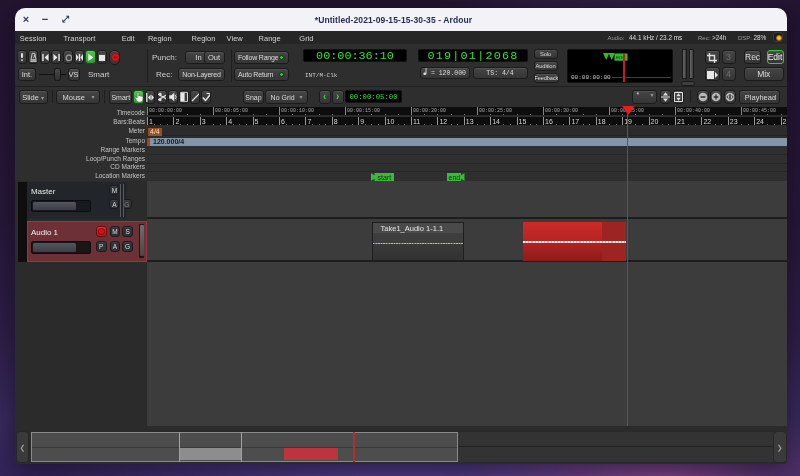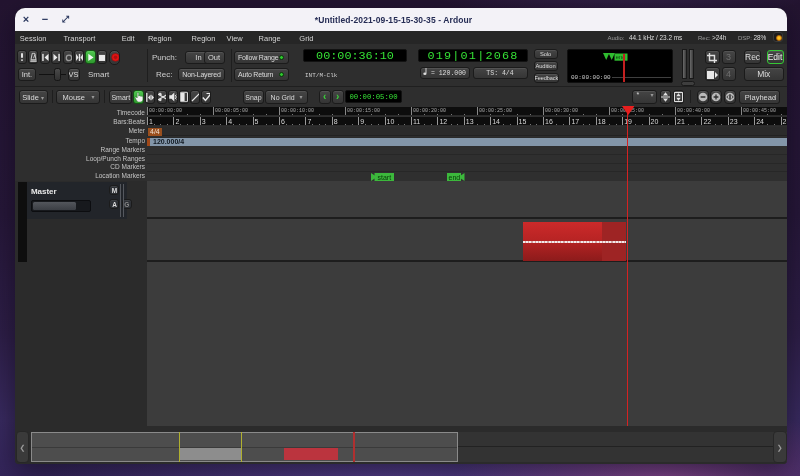--- a/index.html
+++ b/index.html
@@ -327,32 +327,55 @@
     </div>
   </div>
   <div id="tracks">
     <div id="canvas"></div>
 
     <div style="position:absolute;left:132px;top:0.6px;width:640px;height:37.3px;background:#3c3c3c;border-bottom:2px solid #1d1d1d;"></div>
     <div style="position:absolute;left:132px;top:39.9px;width:640px;height:41px;background:#3c3c3c;border-bottom:2.5px solid #1d1d1d;"></div>
 
     <div style="position:absolute;left:2.6px;top:0.6px;width:9px;height:80px;background:#0e0e0e;"></div>
 
-    <div style="position:absolute;left:11.6px;top:0.6px;width:100px;height:37.5px;background:#22252a;font-weight:bold;">
+    <div style="position:absolute;left:11.6px;top:0.6px;width:100px;height:37.5px;background:#22252a;">
       <div style="position:absolute;left:4.3px;top:5.5px;color:#e8e8e8;font-size:8px;">Master</div>
       <div style="position:absolute;left:4.3px;top:18px;width:60px;height:12.5px;background:#17191d;border:1px solid #0c0d10;border-radius:2px;">
           <div style="position:absolute;left:1px;top:1px;width:43px;height:8.5px;background:linear-gradient(#53565c,#3b3e44);border-radius:1.5px;"></div>
         </div>
       <div class="btn" style="left:82.9px;top:3.8px;width:10px;height:10px;line-height:9px;font-size:6.5px;background:#2e3136;">M</div>
       <div class="btn" style="left:82.9px;top:17.5px;width:10px;height:10px;line-height:9px;font-size:6.5px;background:#2e3136;">A</div>
       <div class="btn" style="left:95.3px;top:17.5px;width:10px;height:10px;line-height:9px;font-size:6.5px;background:#2e3136;color:#888;">G</div>
       <div style="position:absolute;right:3px;top:2px;width:4px;height:33px;border-left:1px solid #55585e;border-right:1px solid #55585e;"></div>
     </div>
 
-
+    <div style="position:absolute;left:11.6px;top:39.9px;width:120.4px;height:40.8px;background:#6d3036;border:1px solid #8c3d42;">
+      <div style="position:absolute;left:3.3px;top:6px;color:#f0f0f0;font-size:8px;">Audio 1</div>
+      <div style="position:absolute;left:3.3px;top:19.5px;width:60px;height:12.5px;background:#1c1416;border:1px solid #120c0e;border-radius:2px;">
+          <div style="position:absolute;left:1px;top:1px;width:43px;height:8.5px;background:linear-gradient(#53565c,#3b3e44);border-radius:1.5px;"></div>
+        </div>
+      <div class="btn" style="left:68px;top:4.5px;width:11px;height:11px;background:linear-gradient(#ee2222,#c41212);border:1px solid #6e0a0a;border-radius:3px;">
+          <span style="position:absolute;left:2px;top:2px;width:5px;height:5px;border-radius:50%;background:#d61414;box-shadow:0 0 0 1px #8c0d0d;"></span>
+        </div>
+      <div class="btn" style="left:82px;top:4.5px;width:10.5px;height:11px;line-height:10px;font-size:6.5px;background:#2e3136;">M</div>
+      <div class="btn" style="left:94.8px;top:4.5px;width:10.5px;height:11px;line-height:10px;font-size:6.5px;background:#2e3136;">S</div>
+      <div class="btn" style="left:68px;top:18.7px;width:11px;height:11px;line-height:10px;font-size:6.5px;background:#2e3136;">P</div>
+      <div class="btn" style="left:82px;top:18.7px;width:10.5px;height:11px;line-height:10px;font-size:6.5px;background:#2e3136;">A</div>
+      <div class="btn" style="left:94.8px;top:18.7px;width:10.5px;height:11px;line-height:10px;font-size:6.5px;background:#2e3136;">G</div>
+      <div style="position:absolute;right:1.5px;top:2px;width:5px;height:34.5px;background:#1d1518;border-radius:1px;">
+          <div style="position:absolute;left:0.8px;top:1px;width:3.4px;height:31px;background:linear-gradient(#6e6e6e,#474747);border-radius:1px;"></div>
+        </div>
+    </div>
+
+    <div style="position:absolute;left:356.6px;top:40.9px;width:92px;height:39.6px;background:#3e3e3e;border:1px solid #1e1e1e;">
+      <div style="position:absolute;left:0;top:0;width:100%;height:10.5px;background:#4a4a4a;"></div>
+      <div style="position:absolute;left:8px;top:1.5px;color:#e8e8e8;font-size:7.5px;white-space:nowrap;">Take1_Audio 1-1.1</div>
+      <div style="position:absolute;left:0;top:19.8px;width:100%;height:1.3px;background:repeating-linear-gradient(90deg,#b9aec4 0 1.5px,#837890 1.5px 2.6px);"></div>
+      <div style="position:absolute;left:0;top:21.1px;width:100%;height:16.5px;background:linear-gradient(#3a3a3a,#323232);"></div>
+    </div>
 
     <div style="position:absolute;left:508.1px;top:40.9px;width:78.5px;height:39.6px;background:linear-gradient(#cc2a2a 0%,#b82424 45%,#8c1b1b 100%);"></div>
     <div style="position:absolute;left:586.6px;top:40.9px;width:24px;height:39.6px;background:#9e2424;"></div>
     <div style="position:absolute;left:508.1px;top:60px;width:102.5px;height:1.6px;background:repeating-linear-gradient(90deg,#f3ebeb 0 2px,#d4a4a4 2px 3.2px);"></div>
 
     <div style="position:absolute;left:611.9px;top:0;width:1.6px;height:244.5px;background:#d42222;"></div>
   </div>
   <div style="position:absolute;left:611.9px;top:99px;width:1.6px;height:74px;background:#d42222;z-index:5;"></div>
   <svg style="position:absolute;left:606.5px;top:97.5px;z-index:6;" width="12.5" height="9" viewBox="0 0 12.5 9">
       <path d="M0 0 h12.5 L6.25 9 z" fill="#e81e1e"></path>

